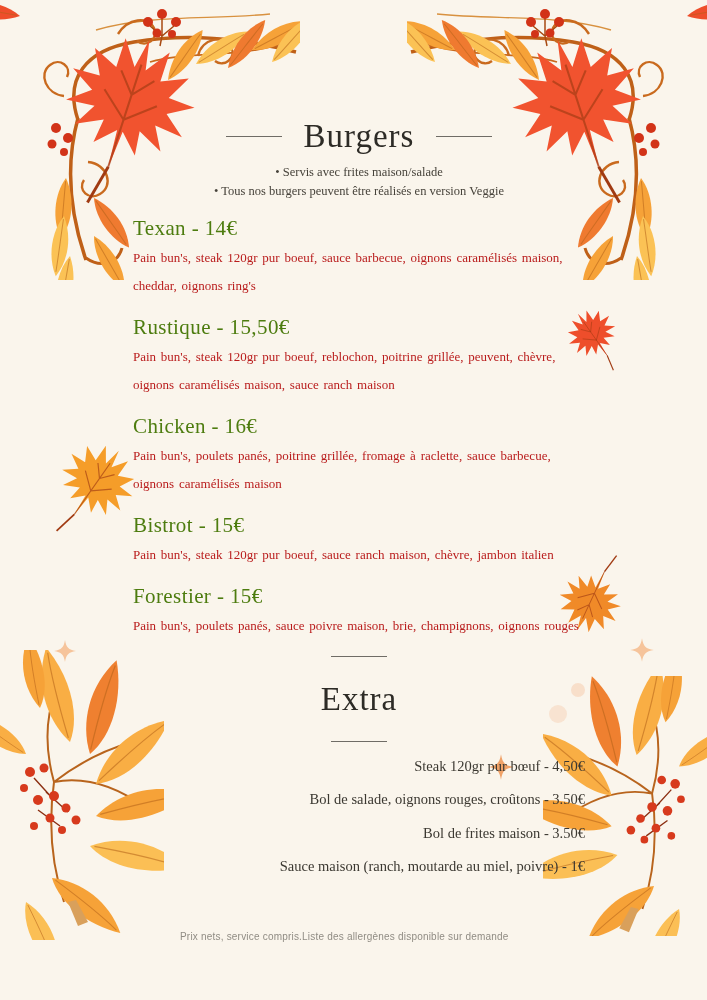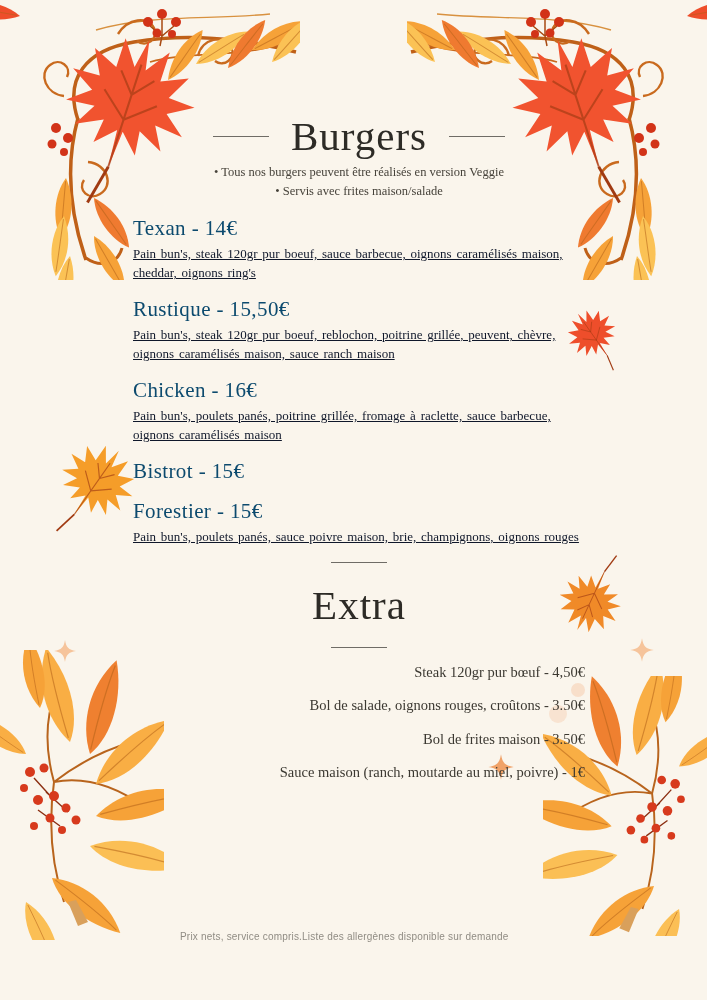--- a/index.html
+++ b/index.html
@@ -5,26 +5,26 @@
   html,body { margin:0; padding:0; background:#e8e4da; }
   .page {
     position:relative; width:707px; height:1000px; margin:0 auto;
     background:#faf5ec; overflow:hidden;
     font-family:"Liberation Serif", serif; color:#3a362f;
   }
 
   
   .content { position:absolute; left:133px; top:116px; width:452px; }
   .title-row { display:flex; align-items:center; justify-content:center; gap:22px; }
-  .section-title { font-size:41px; line-height:40px; color:#2d2b26; letter-spacing:1px; }
+  .section-title { font-size:33px; line-height:40px; color:#2d2b26; letter-spacing:1px; }
   .dash { width:56px; height:0; border-top:1.6px solid #6f6c66; }
   .notes { margin-top:7px; text-align:center; font-size:12.5px; line-height:19px; color:#46423a; }
   .item { margin-top:0; }
-  .item-title { margin-top:14px; font-size:21px; line-height:26px; color:#0c4a6e; letter-spacing:0.4px; }
-  .item-desc { margin-top:3px; font-size:13px; line-height:19px; color:#0f172a; word-spacing:1.5px;text-decoration:underline; }
+  .item-title { margin-top:14px; font-size:21px; line-height:26px; color:#4d7c0f; letter-spacing:0.4px; }
+  .item-desc { margin-top:3px; font-size:13px; line-height:28px; color:#b91c1c; word-spacing:1.5px; }
   .extra-title-row { margin-top:16px;flex-direction:column; }
   .extra-item { margin-top:13.5px; font-size:14.5px; line-height:20px; color:#3b3831;text-align:right; }
   .footer {
     position:absolute; left:180px; top:931px; display:flex; 
     font-family:"Liberation Sans", sans-serif; font-size:10px; color:#908c84; letter-spacing:0.2px;
   }
 
   
   svg.deco { position:absolute; pointer-events:none; }
   .corner-tl { left:0; top:0; }
@@ -168,42 +168,43 @@
 
   <div class="content">
 
     <div class="title-row">
       <span class="dash"></span>
       <span class="section-title">Burgers</span>
       <span class="dash"></span>
     </div>
 
     <div class="notes">
+      <div>• Servis avec frites maison/salade</div>
       <div>• Tous nos burgers peuvent être réalisés en version Veggie</div>
-      <div>• Servis avec frites maison/salade</div>
     </div>
 
     <div class="item">
       <div class="item-title">Texan - 14€</div>
       <div class="item-desc">Pain bun's, steak 120gr pur boeuf, sauce barbecue, oignons caramélisés maison, cheddar, oignons ring's</div>
     </div>
 
     <div class="item">
       <div class="item-title">Rustique - 15,50€</div>
       <div class="item-desc">Pain bun's, steak 120gr pur boeuf, reblochon, poitrine grillée, peuvent, chèvre, oignons caramélisés maison, sauce ranch maison</div>
     </div>
 
 
     <div class="item">
       <div class="item-title">Chicken - 16€</div>
       <div class="item-desc">Pain bun's, poulets panés, poitrine grillée, fromage à raclette, sauce barbecue, oignons caramélisés maison</div>
     </div>
 
     <div class="item">
       <div class="item-title">Bistrot - 15€</div>
+      <div class="item-desc">Pain bun's, steak 120gr pur boeuf, sauce ranch maison, chèvre, jambon italien</div>
     </div>
 
     <div class="item">
       <div class="item-title">Forestier - 15€</div>
       <div class="item-desc">Pain bun's, poulets panés, sauce poivre maison, brie, champignons, oignons rouges</div>
     </div>
 
     <div class="title-row extra-title-row">
       <span class="dash"></span>
       <span class="section-title">Extra</span>

